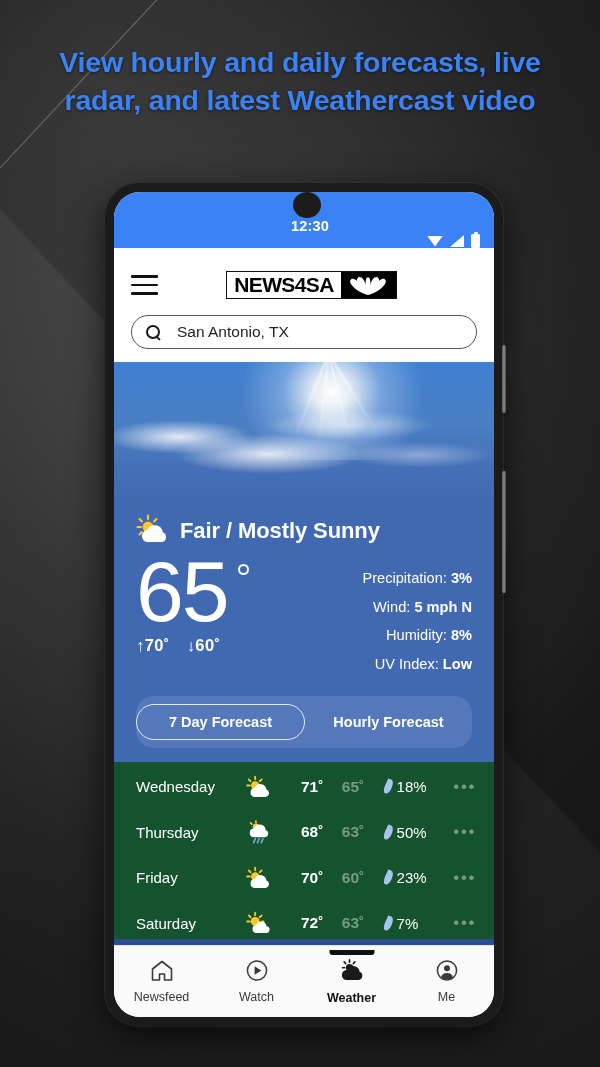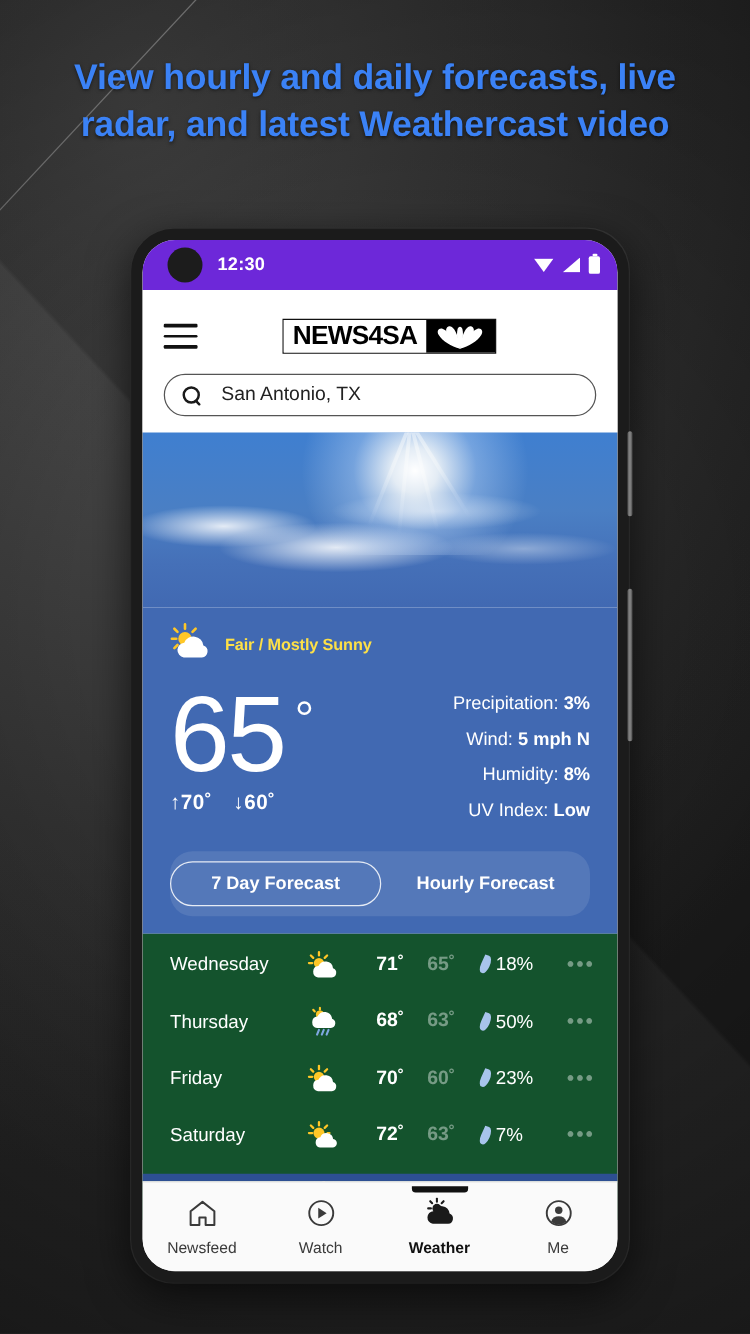--- a/index.html
+++ b/index.html
@@ -68,24 +68,25 @@
     position:relative;
     width:380px; height:825px;
     border-radius:26px;
     overflow:hidden;
     background:#fff;
   }
 
   
   #statusbar {
     position:relative;
-    height:40px;
-    background:#6d28d9;
+    height:56px;
+    background:#3b82f6;
     display:flex; align-items:center;
     padding:0 14px;
+    flex-direction:column;
   }
   #statusbar .punch {
     width:28px; height:28px; border-radius:50%;
     background:#1c1c1c; margin-left:6px;
   }
   #statusbar .clock {
     color:#fff; font-size:14.5px; font-weight:bold;
     margin-left:12px; letter-spacing:0.2px;
   }
   #statusbar .sysicons {
@@ -148,23 +149,23 @@
     transform-origin:top center;
   }
   #sky .cloud {
     position:absolute; border-radius:50%;
     background:radial-gradient(ellipse at 50% 50%, rgba(255,255,255,0.85), rgba(255,255,255,0.0) 70%);
   }
 
   
   #panel { background:#4169b2; padding:12px 22px 0; }
   #condrow { display:flex; align-items:center; gap:10px; margin-bottom:2px; }
-  #condtext { color:#fde047; font-size:13px; font-weight:bold; letter-spacing:-0.1px; }
-
-  #mainrow { display:flex; align-items:center; justify-content:space-between; padding-top:2px; }
+  #condtext { color:#ffffff; font-size:22px; font-weight:bold; letter-spacing:-0.1px; }
+
+  #mainrow { display:flex; align-items:flex-start; justify-content:space-between; padding-top:2px; }
   #tempblock { position:relative; }
   #bigtemp {
     color:#fff; font-size:86px; font-weight:300; line-height:0.92;
     letter-spacing:-2px; display:inline-block;
   }
   #degmark {
     display:inline-block; vertical-align:top;
     width:11px; height:11px; border:2.6px solid #fff; border-radius:50%;
     margin-top:12px; margin-left:6px;
   }

